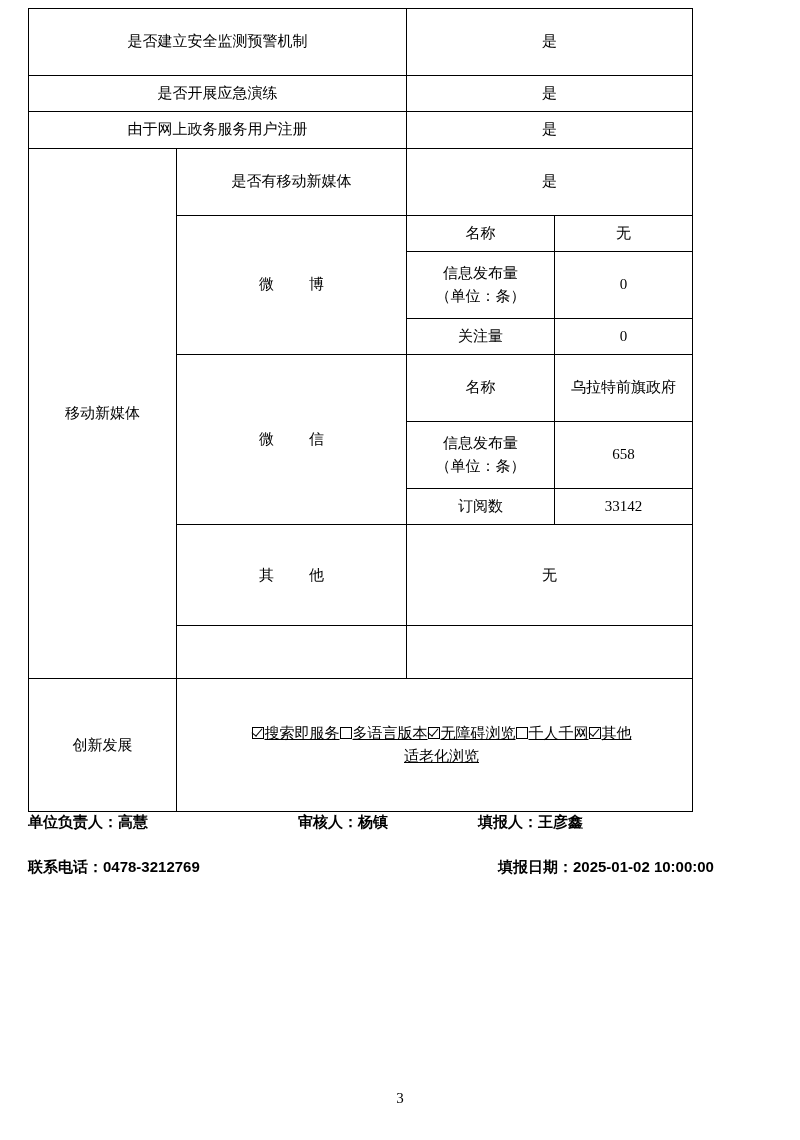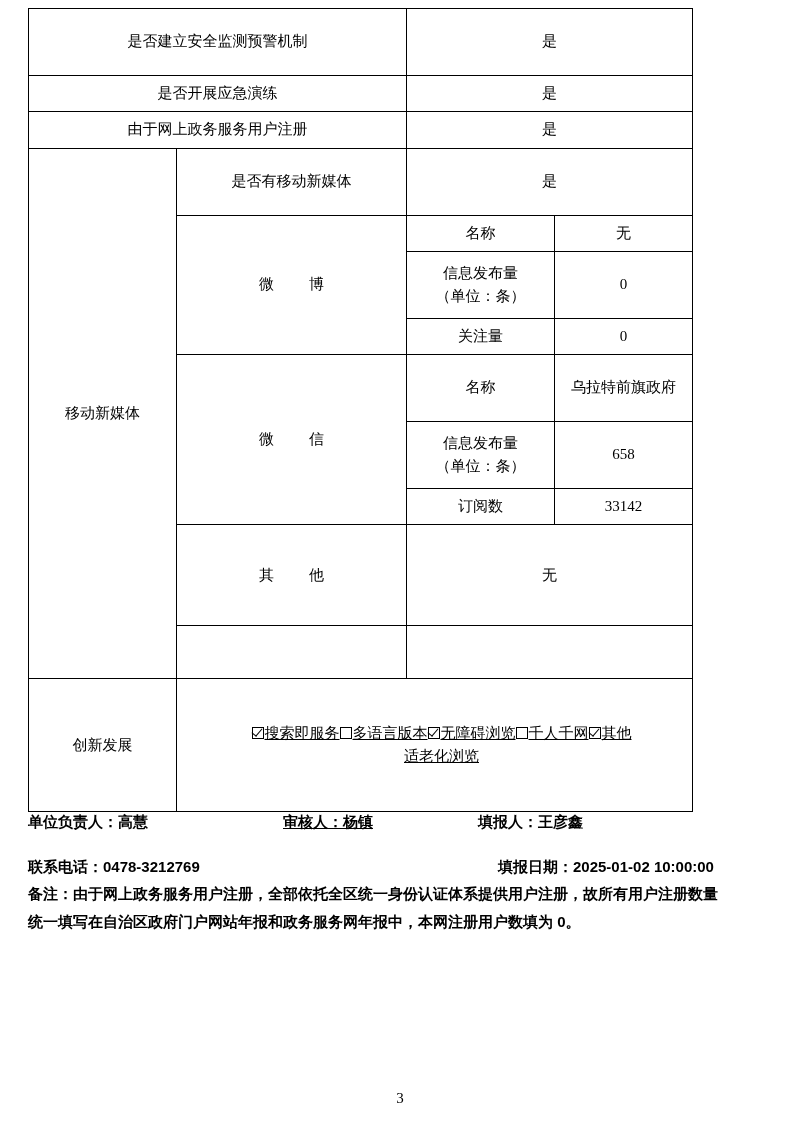--- a/index.html
+++ b/index.html
@@ -54,21 +54,21 @@
     font-weight: bold;
     font-family: "Liberation Sans", "DejaVu Sans", sans-serif;
   }
   .sign-row {
     position: relative;
     height: 30px;
     white-space: nowrap;
     margin-top: 38px;
   }
   .sign-row .s1 { position: absolute; left: 0; }
-  .sign-row .s2 { position: absolute; left: 255px; text-decoration: underline; }
+  .sign-row .s2 { position: absolute; left: 270px; }
   .sign-row .s3 { position: absolute; left: 450px; text-align: right; }
   .contact-row {
     position: relative;
     height: 30px;
     margin-top: 15px;
     white-space: nowrap;
   }
   .contact-row .c1 { position: absolute; left: 0; }
   .contact-row .c2 { position: absolute; left: 434px; margin-left: 36px; }
   .remark {
@@ -219,16 +219,15 @@
       <span class="s1"><span>单位负责人：</span><span>高慧</span></span>
       <span class="s2"><span>审核人：</span><span>杨镇</span></span>
       <span class="s3"><span>填报人：</span><span>王彦鑫</span></span>
     </div>
     <div class="contact-row">
       <span class="c1"><span>联系电话：</span><span>0478-3212769</span></span>
       <span class="c2"><span>填报日期：</span><span>2025-01-02 10:00:00</span></span>
     </div>
   </div>
 
-  <div class="remark">备注：由于网上政务服务用户注册，全部依托全区统一身份认证体系提供用户注册，故所有用户注册数量统一填写在自治区政府门户网站年报和政务服务网年报中，本网注册用户数填为 0。</div>
 
   <div class="page-number">3</div>
 </div>
 
 </body></html>

